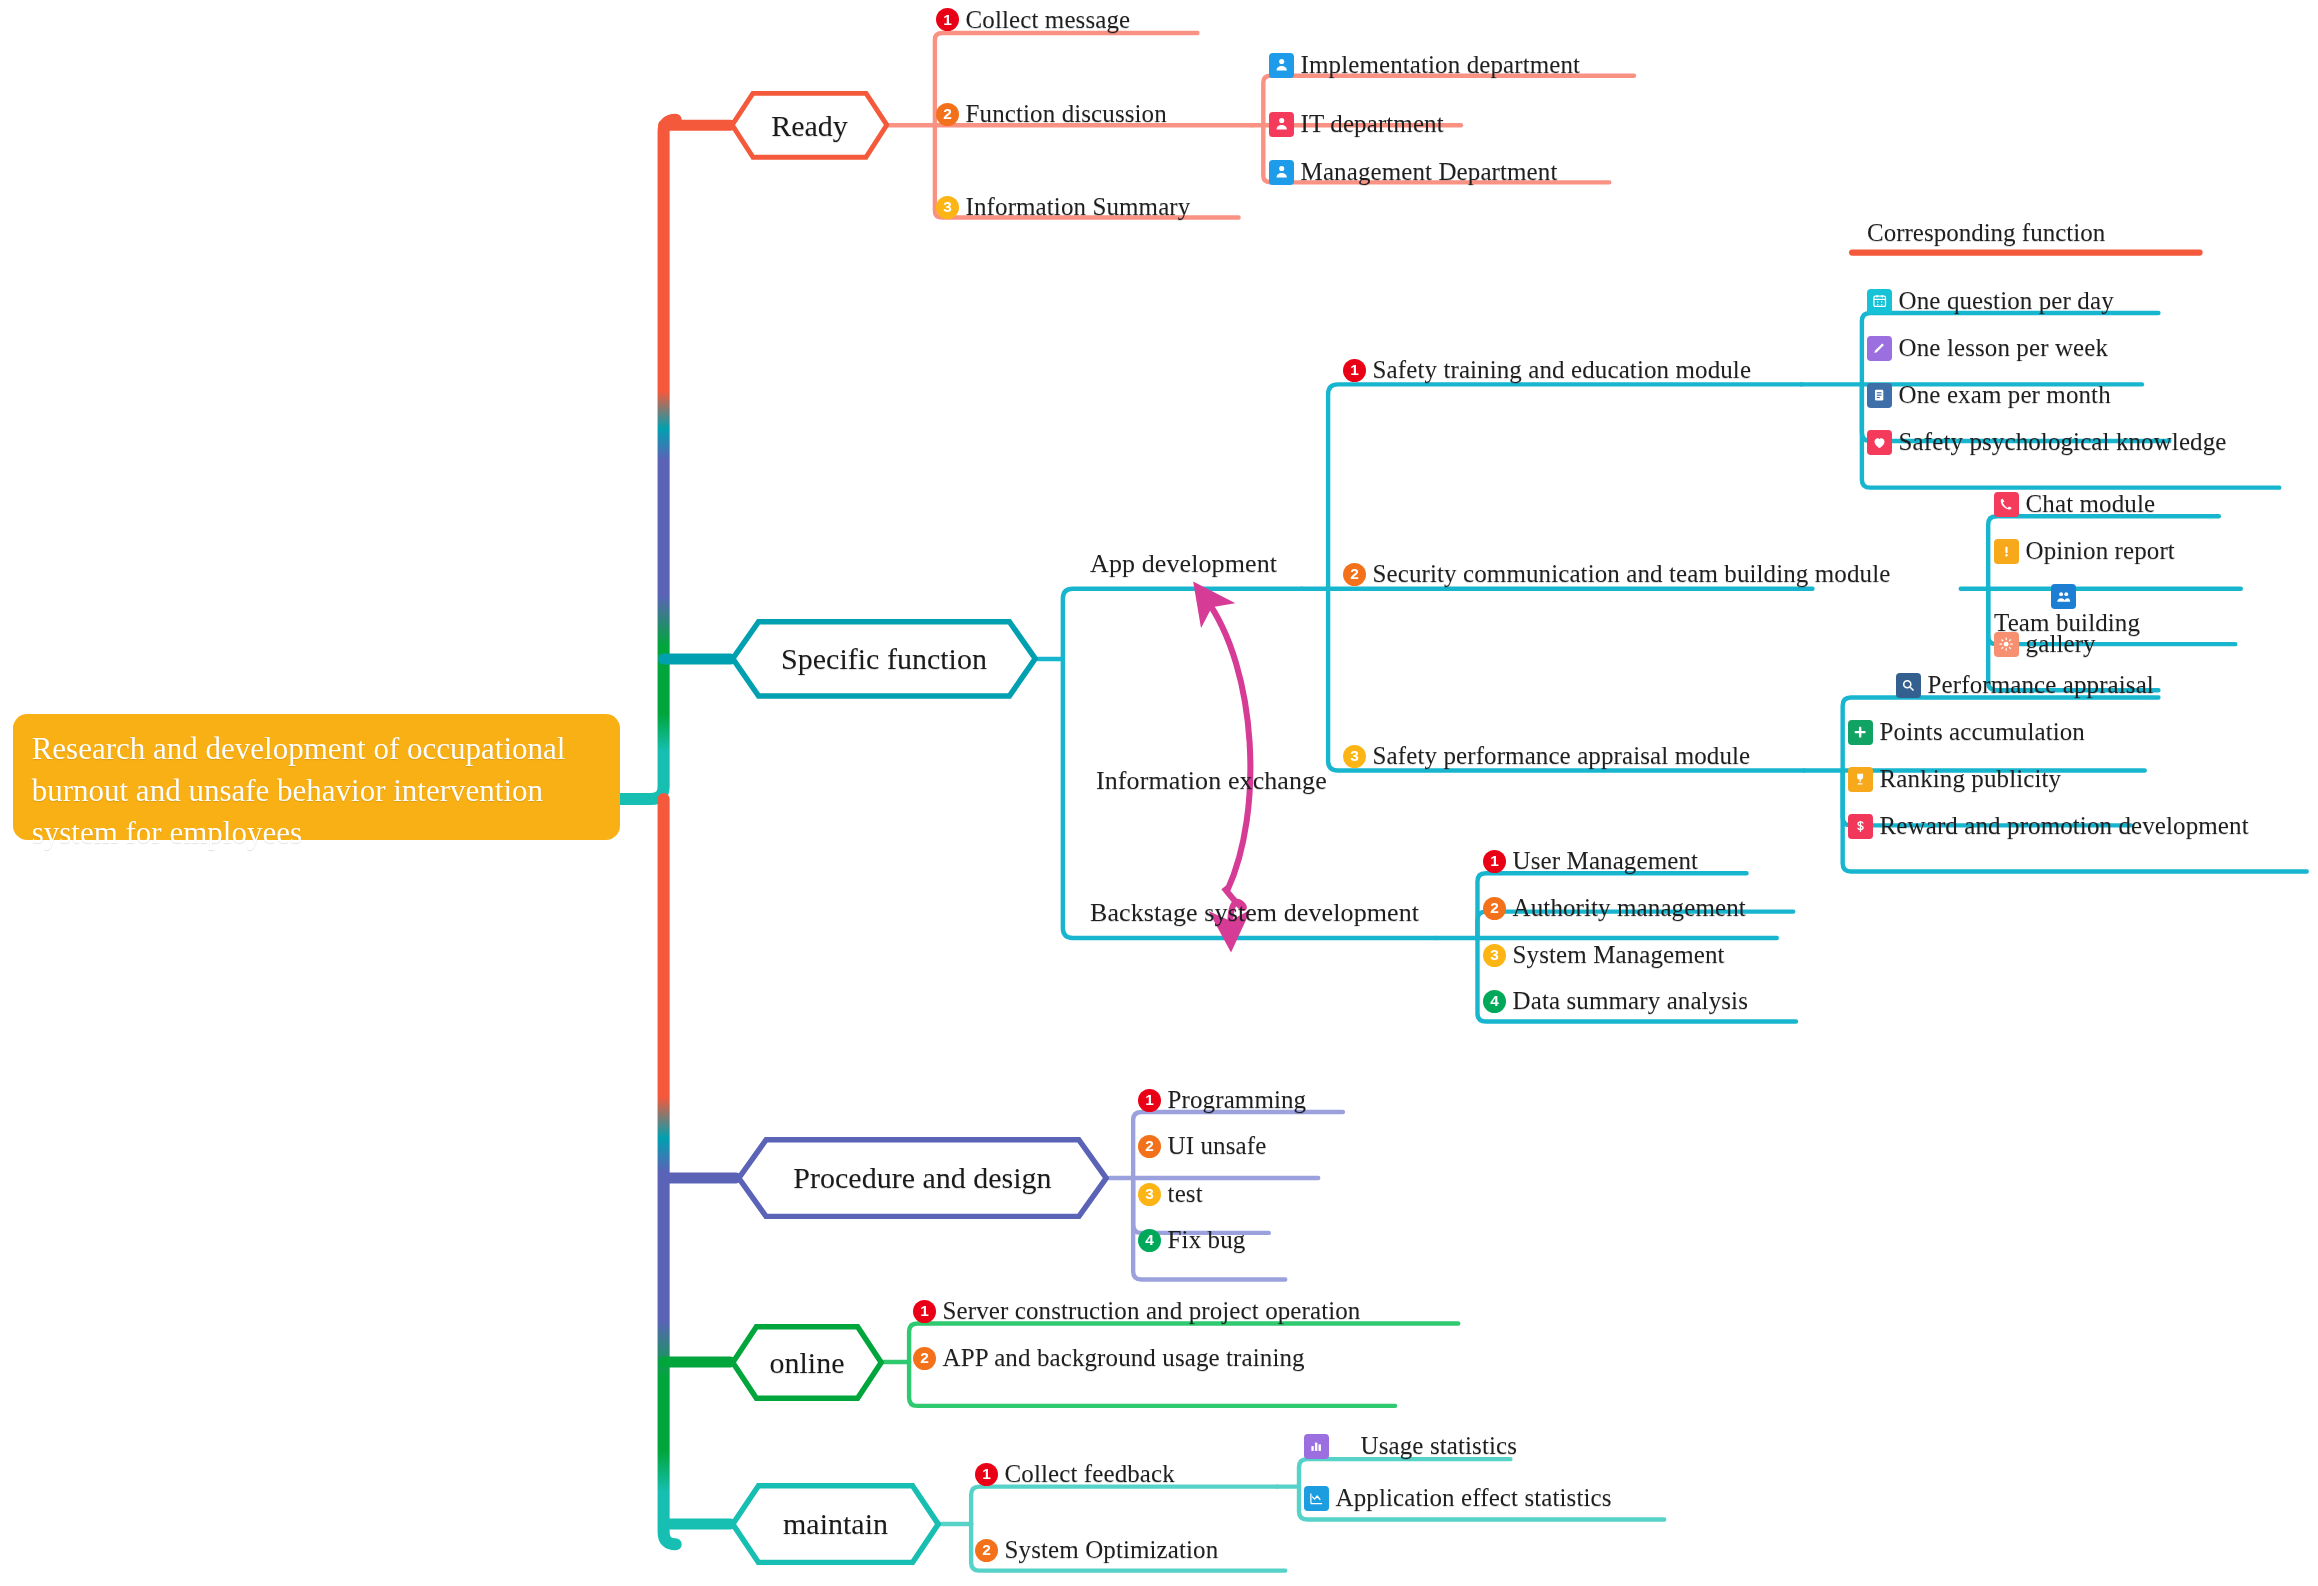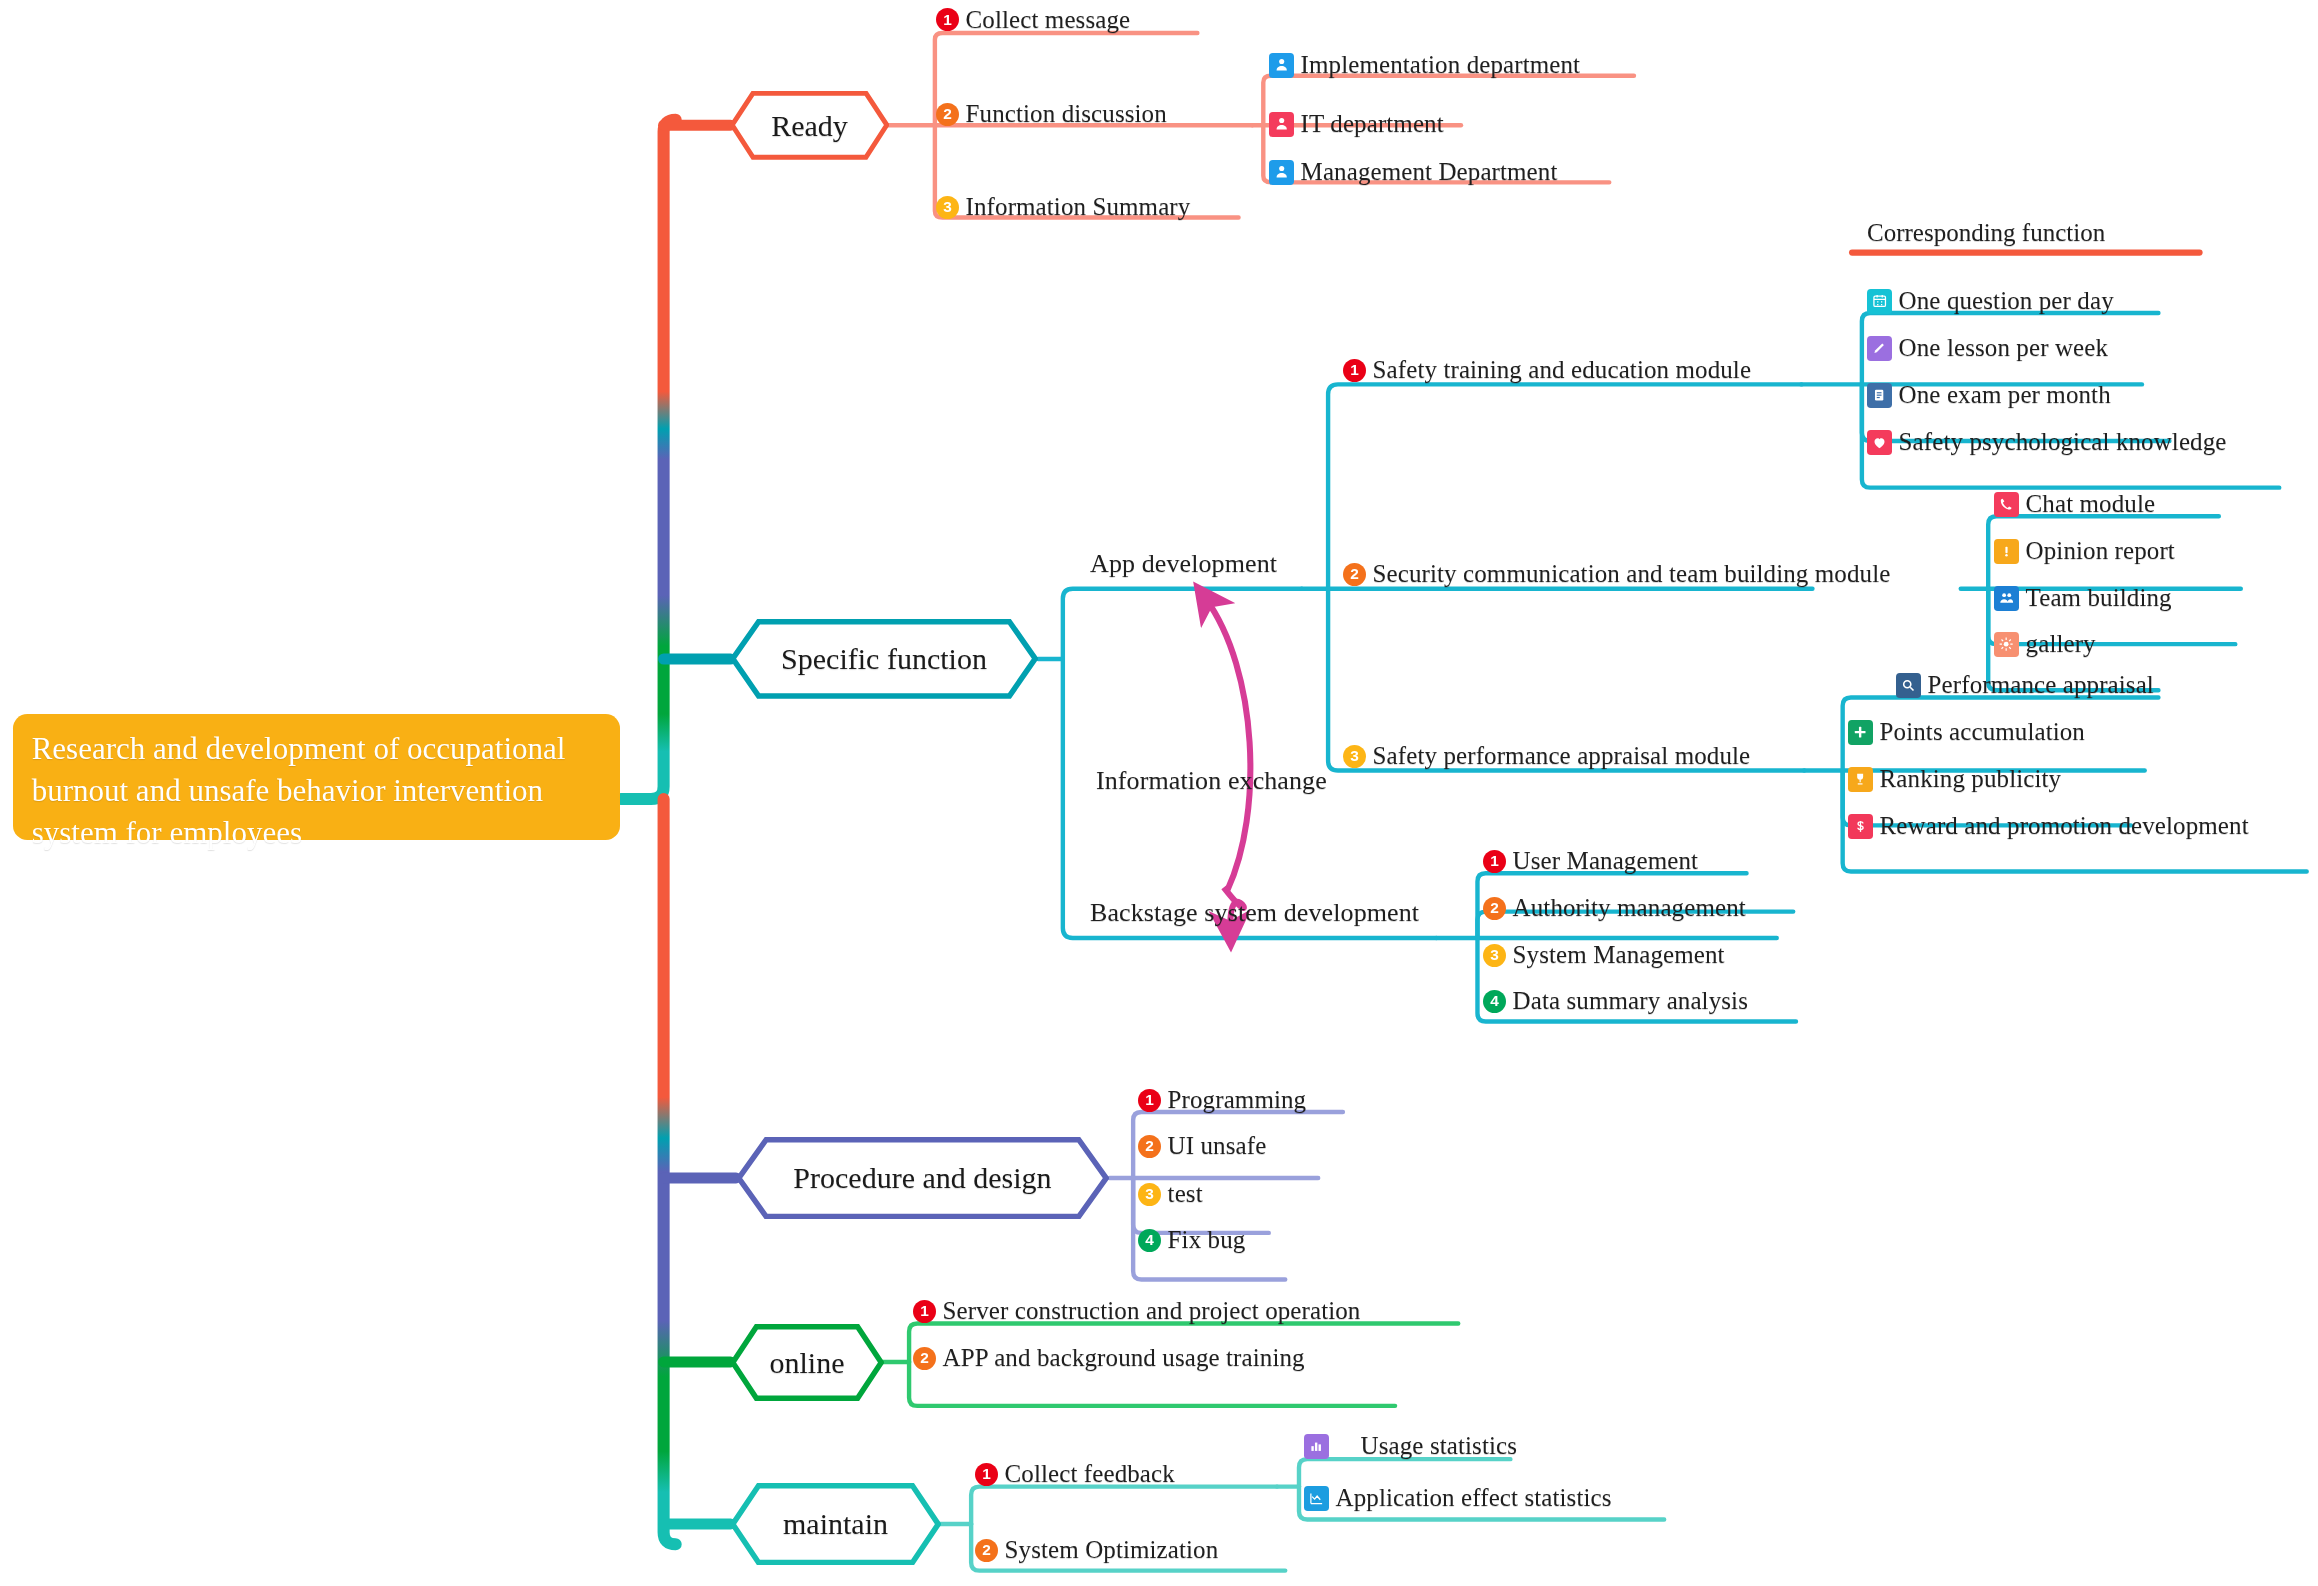--- a/index.html
+++ b/index.html
@@ -335,21 +335,21 @@
   </div>
   <div class="node" style="left:1994px;top:537px;">
     <span class="ico" style="background:#f7a81b;">
       <svg width="13" height="13" viewBox="0 0 24 24" fill="#fff">
           <rect x="10" y="3" width="4" height="12" rx="1.6"></rect>
           <circle cx="12" cy="19" r="2.3"></circle>
         </svg>
     </span>
     <span class="txt">Opinion report</span>
   </div>
-  <div class="node" style="left:1994px;top:584px;">
+  <div class="node" style="left:1994px;top:584px;flex-direction:column;">
     <span class="ico" style="background:#1c7fd4;">
       <svg width="15.4" height="15.4" viewBox="0 0 24 24" fill="#fff">
           <circle cx="8" cy="8" r="3"></circle>
           <circle cx="16" cy="8" r="3"></circle>
           <path d="M2 20c0-3.4 2.7-5.5 6-5.5s6 2.1 6 5.5z"></path>
           <path d="M13 20c0-3.4 2.4-5.5 5-5.5s4 2.1 4 5.5z"></path>
         </svg>
     </span>
     <span class="txt">Team building</span>
   </div>

